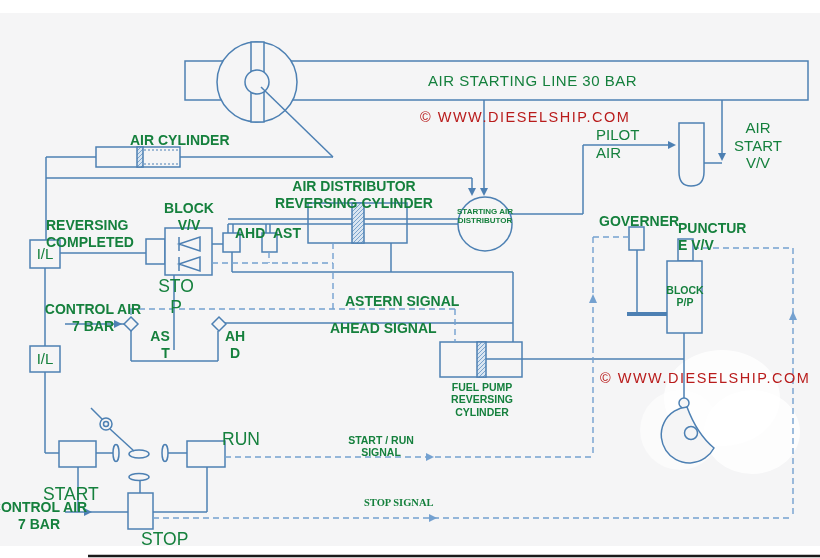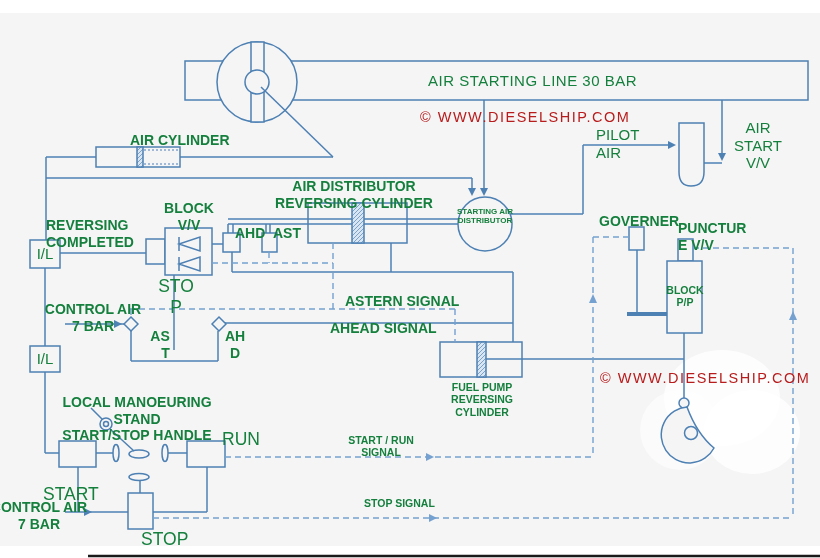--- a/index.html
+++ b/index.html
@@ -221,28 +221,25 @@
   <div class="lbl s11 b ctr" style="left:235px;top:328px;text-align:center;">AH
 D</div>
 
   <div class="lbl s11 b" style="left:345px;top:293px;">ASTERN SIGNAL</div>
   <div class="lbl s11 b" style="left:330px;top:320px;">AHEAD SIGNAL</div>
 
   <div class="lbl s10 b ctr" style="left:482px;top:381px;text-align:center;">FUEL PUMP
 REVERSING
 CYLINDER</div>
 
-  <div class="lbl s8 b ctr" style="left:137px;top:394px;text-align:center;">LOCAL MANOEURING
-STAND
-START/STOP HANDLE</div>
 
   <div class="lbl s17" style="left:43px;top:464px;margin-top:20px;">START</div>
   <div class="lbl s17" style="left:222px;top:429px;">RUN</div>
   <div class="lbl s17" style="left:141px;top:529px;">STOP</div>
 
   <div class="lbl s10 b ctr" style="left:381px;top:434px;text-align:center;">START / RUN
 SIGNAL</div>
-  <div class="lbl s10 b" style="left:364px;top:497px;">STOP SIGNAL</div>
+  <div class="lbl s10 b" style="left:364px;top:497px;font-family:Liberation Serif, serif;">STOP SIGNAL</div>
 
   <div class="lbl s8 b ctr" style="left:39px;top:499px;text-align:center;">CONTROL AIR
 7 BAR</div>
 
 </div>
 
 </body></html>

